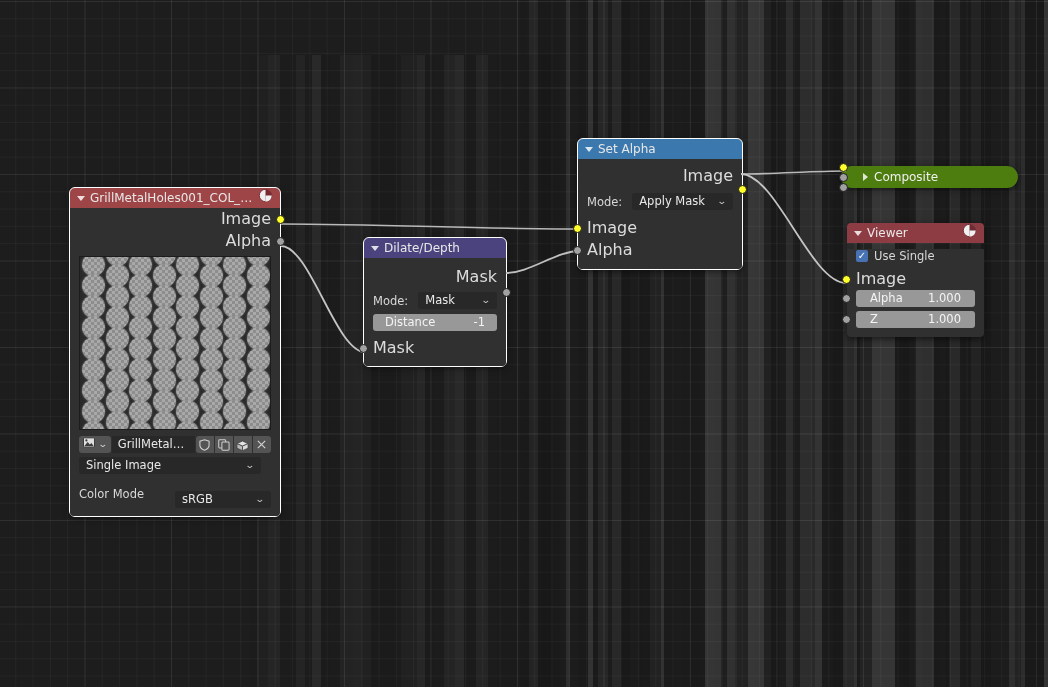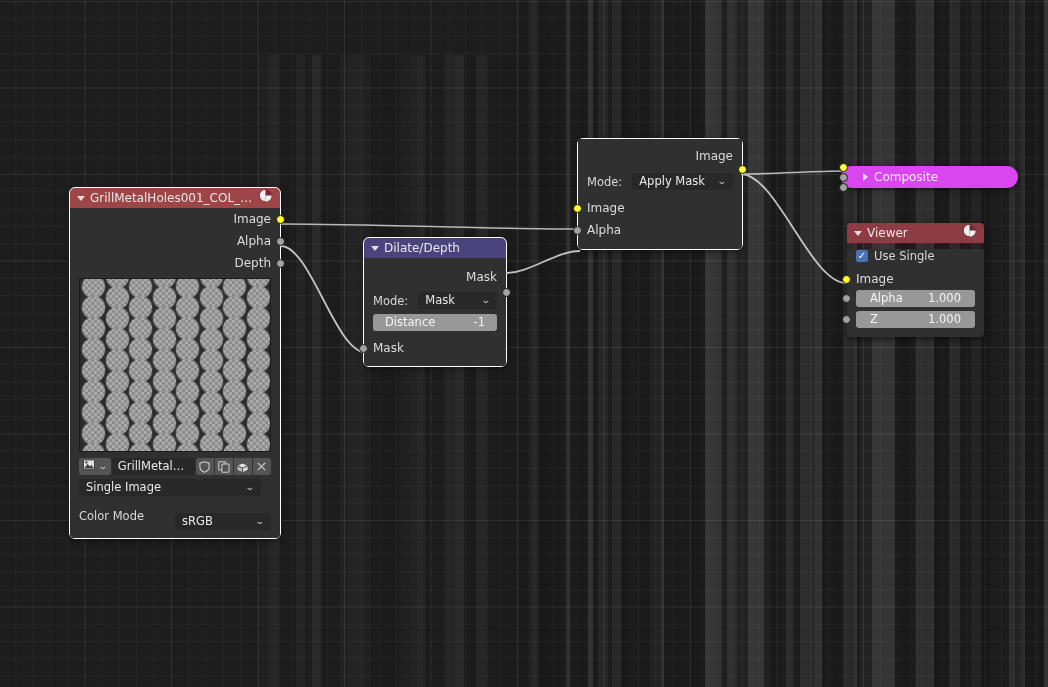--- a/index.html
+++ b/index.html
@@ -92,21 +92,21 @@
     border: 1px solid #1b1b1b;
     box-sizing: border-box;
     z-index: 6;
   }
   .sock.img   { background: #ffff2d; }
   .sock.val   { background: #a1a1a1; }
 
   .row {
     height: 22px;
     line-height: 22px;
-    font-size: 12px;
+    font-size: 16px;
     position: relative;
     padding: 0 9px;
     color: #dcdcdc;
   }
   .row.out { text-align: right; }
 
   
   .wdg {
     background: #545454;
     border-radius: 3px;
@@ -353,24 +353,20 @@
     </div>
     <div class="node-body">
       <div class="row out">
         <span>Image</span>
         <span class="sock img" style="right:-5px; top:6.5px;"></span>
       </div>
       <div class="row out">
         <span>Alpha</span>
         <span class="sock val" style="right:-5px; top:6.5px;"></span>
       </div>
-      <div class="row out">
-        <span>Depth</span>
-        <span class="sock val" style="right:-5px; top:6.5px;"></span>
-      </div>
 
       <div class="preview">
         <div class="preview-inner">
           <div class="holes" id="holes">
               <div class="hole" style="left: 23.75px; top: -16.12px; width: 23px; height: 23px;"></div>
               <div class="hole" style="left: 70.75px; top: -16.12px; width: 23px; height: 23px;"></div>
               <div class="hole" style="left: 117.75px; top: -16.12px; width: 23px; height: 23px;"></div>
               <div class="hole" style="left: 164.75px; top: -16.12px; width: 23px; height: 23px;"></div>
               <div class="hole" style="left: 0.25px; top: -5.62px; width: 23px; height: 23px;"></div>
               <div class="hole" style="left: 23.75px; top: 4.88px; width: 23px; height: 23px;"></div>
@@ -523,20 +519,24 @@
       </div>
 
       <div class="row">
         <span>Mask</span>
         <span class="sock val" style="left:-5px; top:6.5px;"></span>
       </div>
     </div>
   </div>
 
   <div class="node sel-outline-act" id="node-setalpha" style="left:578px; top:139px; width:164px;">
+    <div class="node-header" style="background:#3a78ad;">
+      <span class="tri"></span>
+      <span class="hdr-title">Set Alpha</span>
+    </div>
     <div class="node-body" style="padding-bottom:8px;">
       <div class="row out" style="height:28px; line-height:34px;">
         <span>Image</span>
         <span class="sock img" style="right:-5px; top:26px;"></span>
       </div>
 
       <div style="display:flex; align-items:center; margin:6px 9px 7px 9px;">
         <span class="lbl-inline" style="flex:0 0 auto;">Mode:</span>
         <div class="wdg dark" style="margin-left:10px; flex:1 1 auto;">
           <span>Apply Mask</span>
@@ -548,21 +548,21 @@
         <span>Image</span>
         <span class="sock img" style="left:-5px; top:6.5px;"></span>
       </div>
       <div class="row">
         <span>Alpha</span>
         <span class="sock val" style="left:-5px; top:6.5px;"></span>
       </div>
     </div>
   </div>
 
-  <div class="pill" id="node-composite" style="left:841px; top:166px; width:143px; background:#d946ef;">
+  <div class="pill" id="node-composite" style="left:841px; top:166px; width:143px; background:#4d7c0f;">
     <span class="sock img" style="left:-2px; top:-3px;"></span>
     <span class="sock val" style="left:-2px; top:7px;"></span>
     <span class="sock val" style="left:-2px; top:17px;"></span>
     <span class="tri-right"></span>
     <span>Composite</span>
   </div>
 
   <div class="node" id="node-viewer" style="left:847px; top:223px; width:137px;">
     <div class="node-header" style="background:#8e3c44;">
       <span class="tri"></span>

